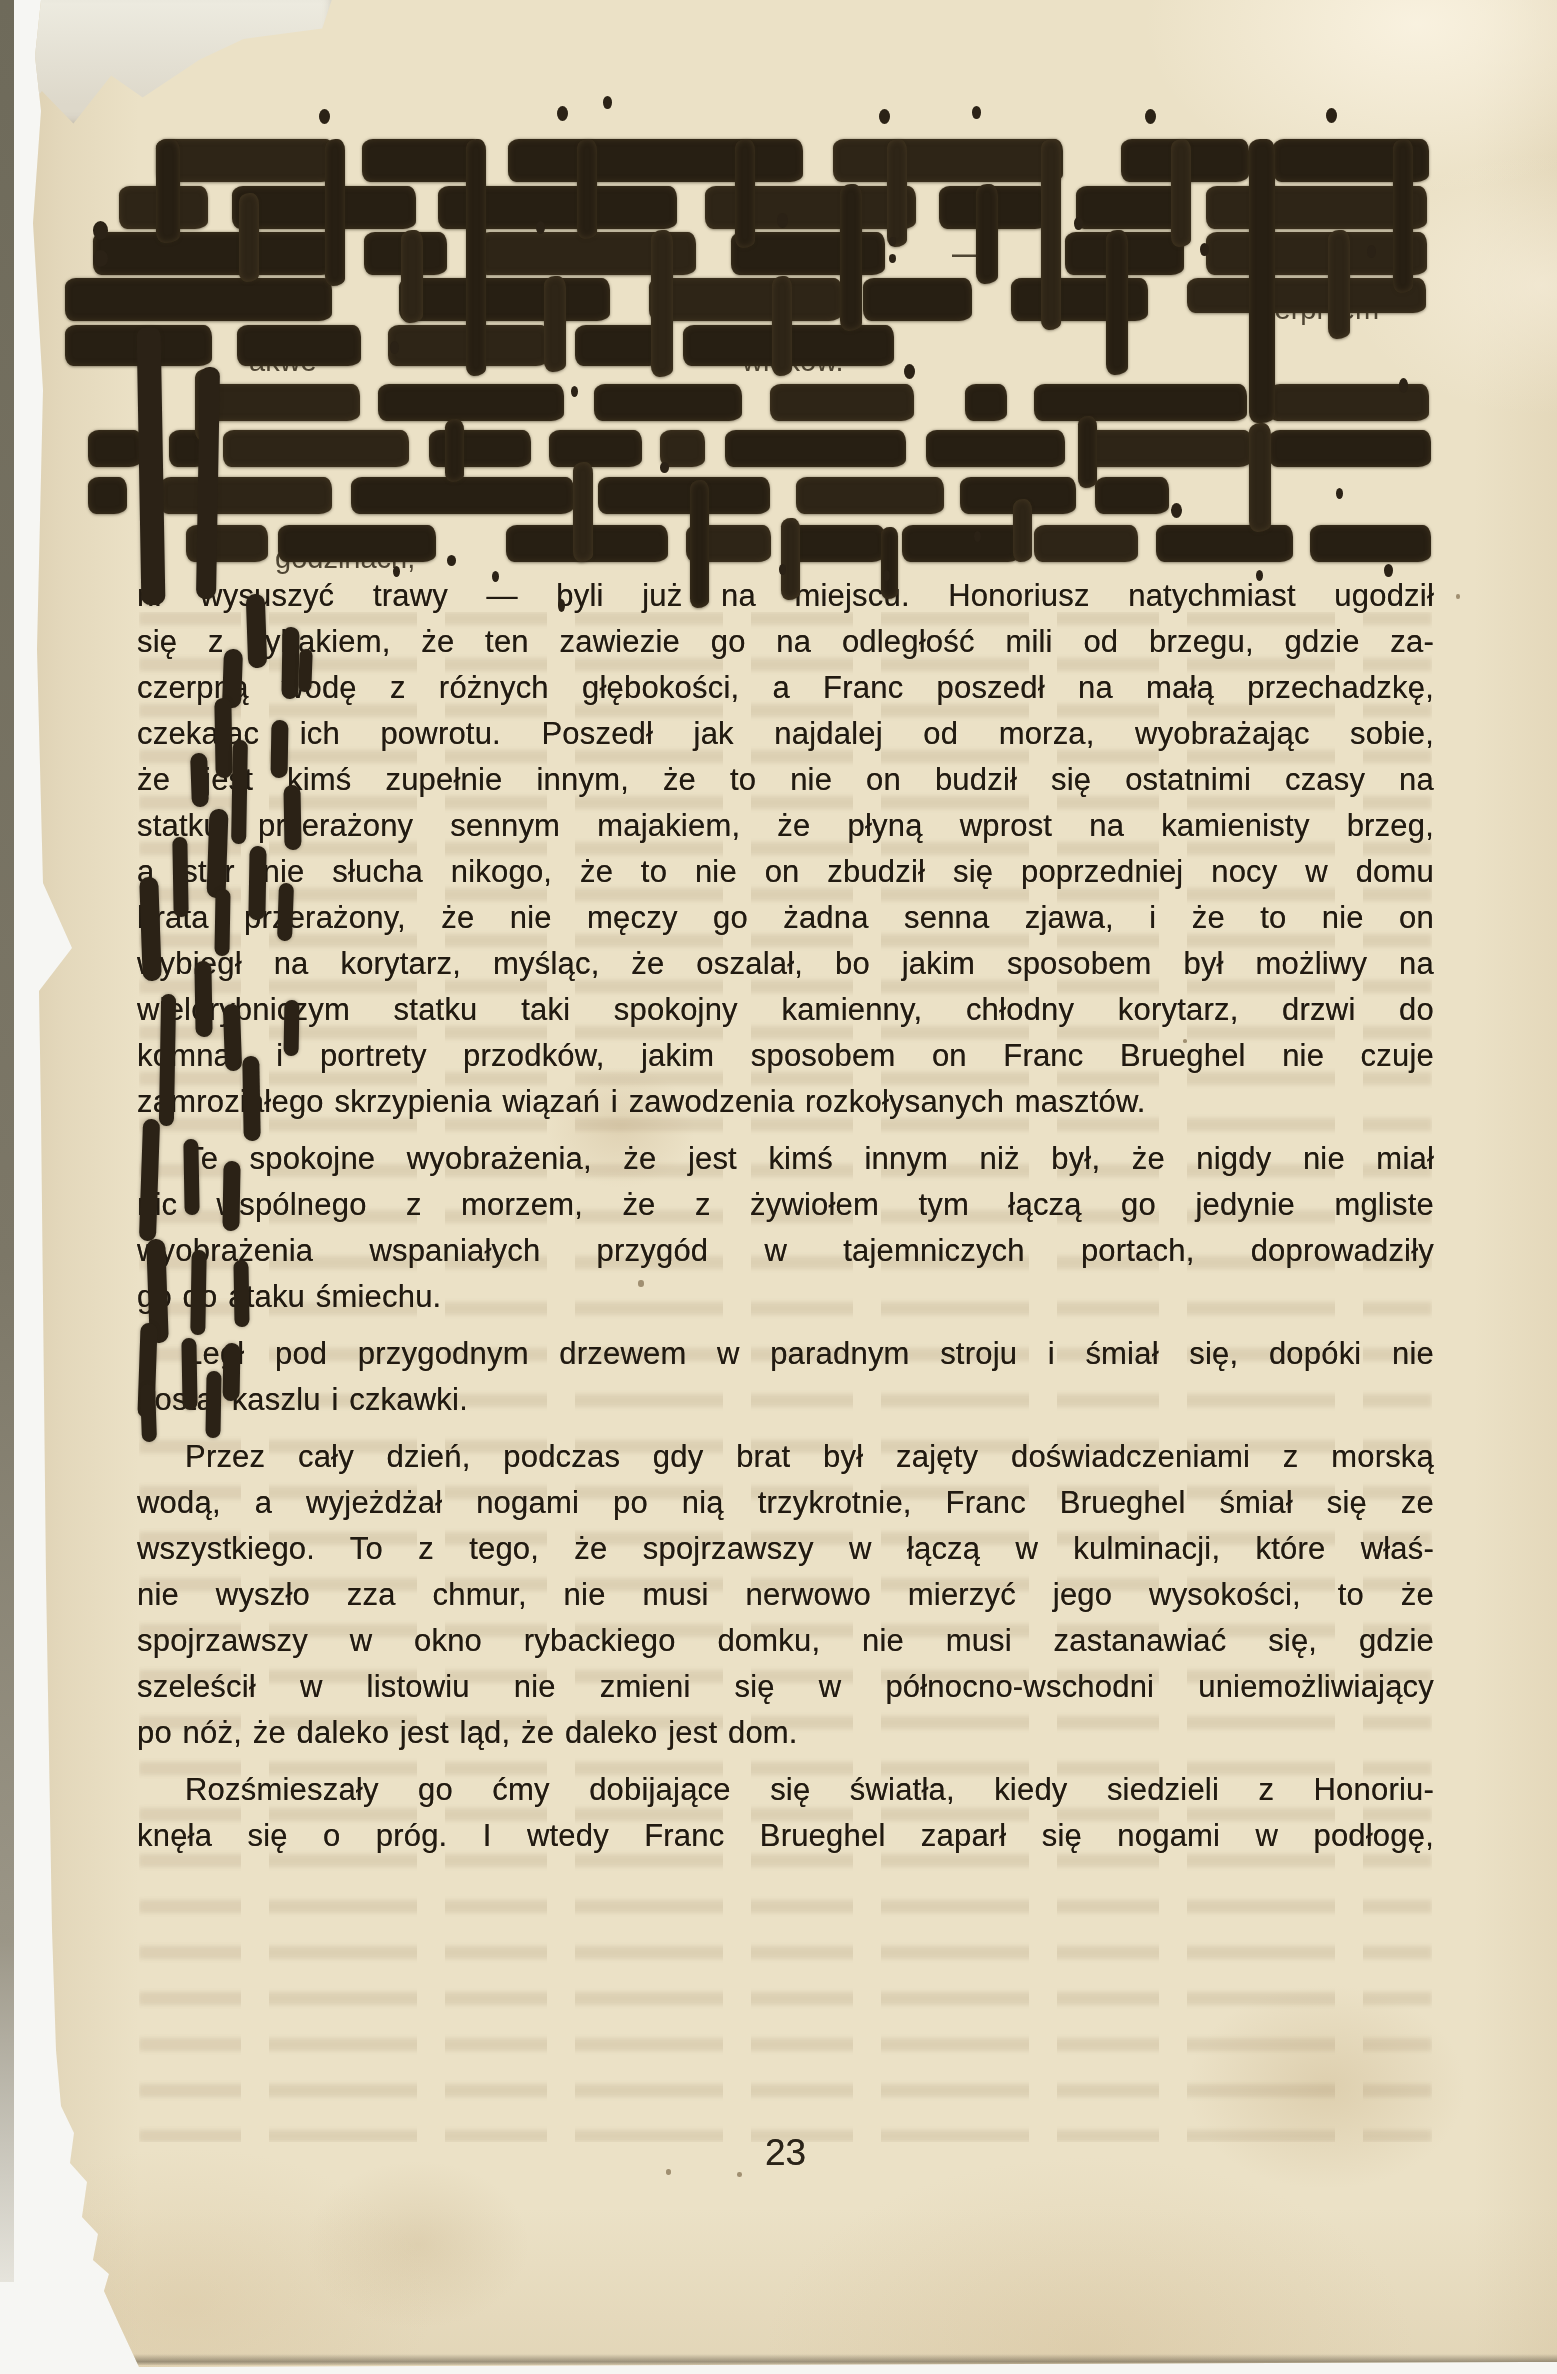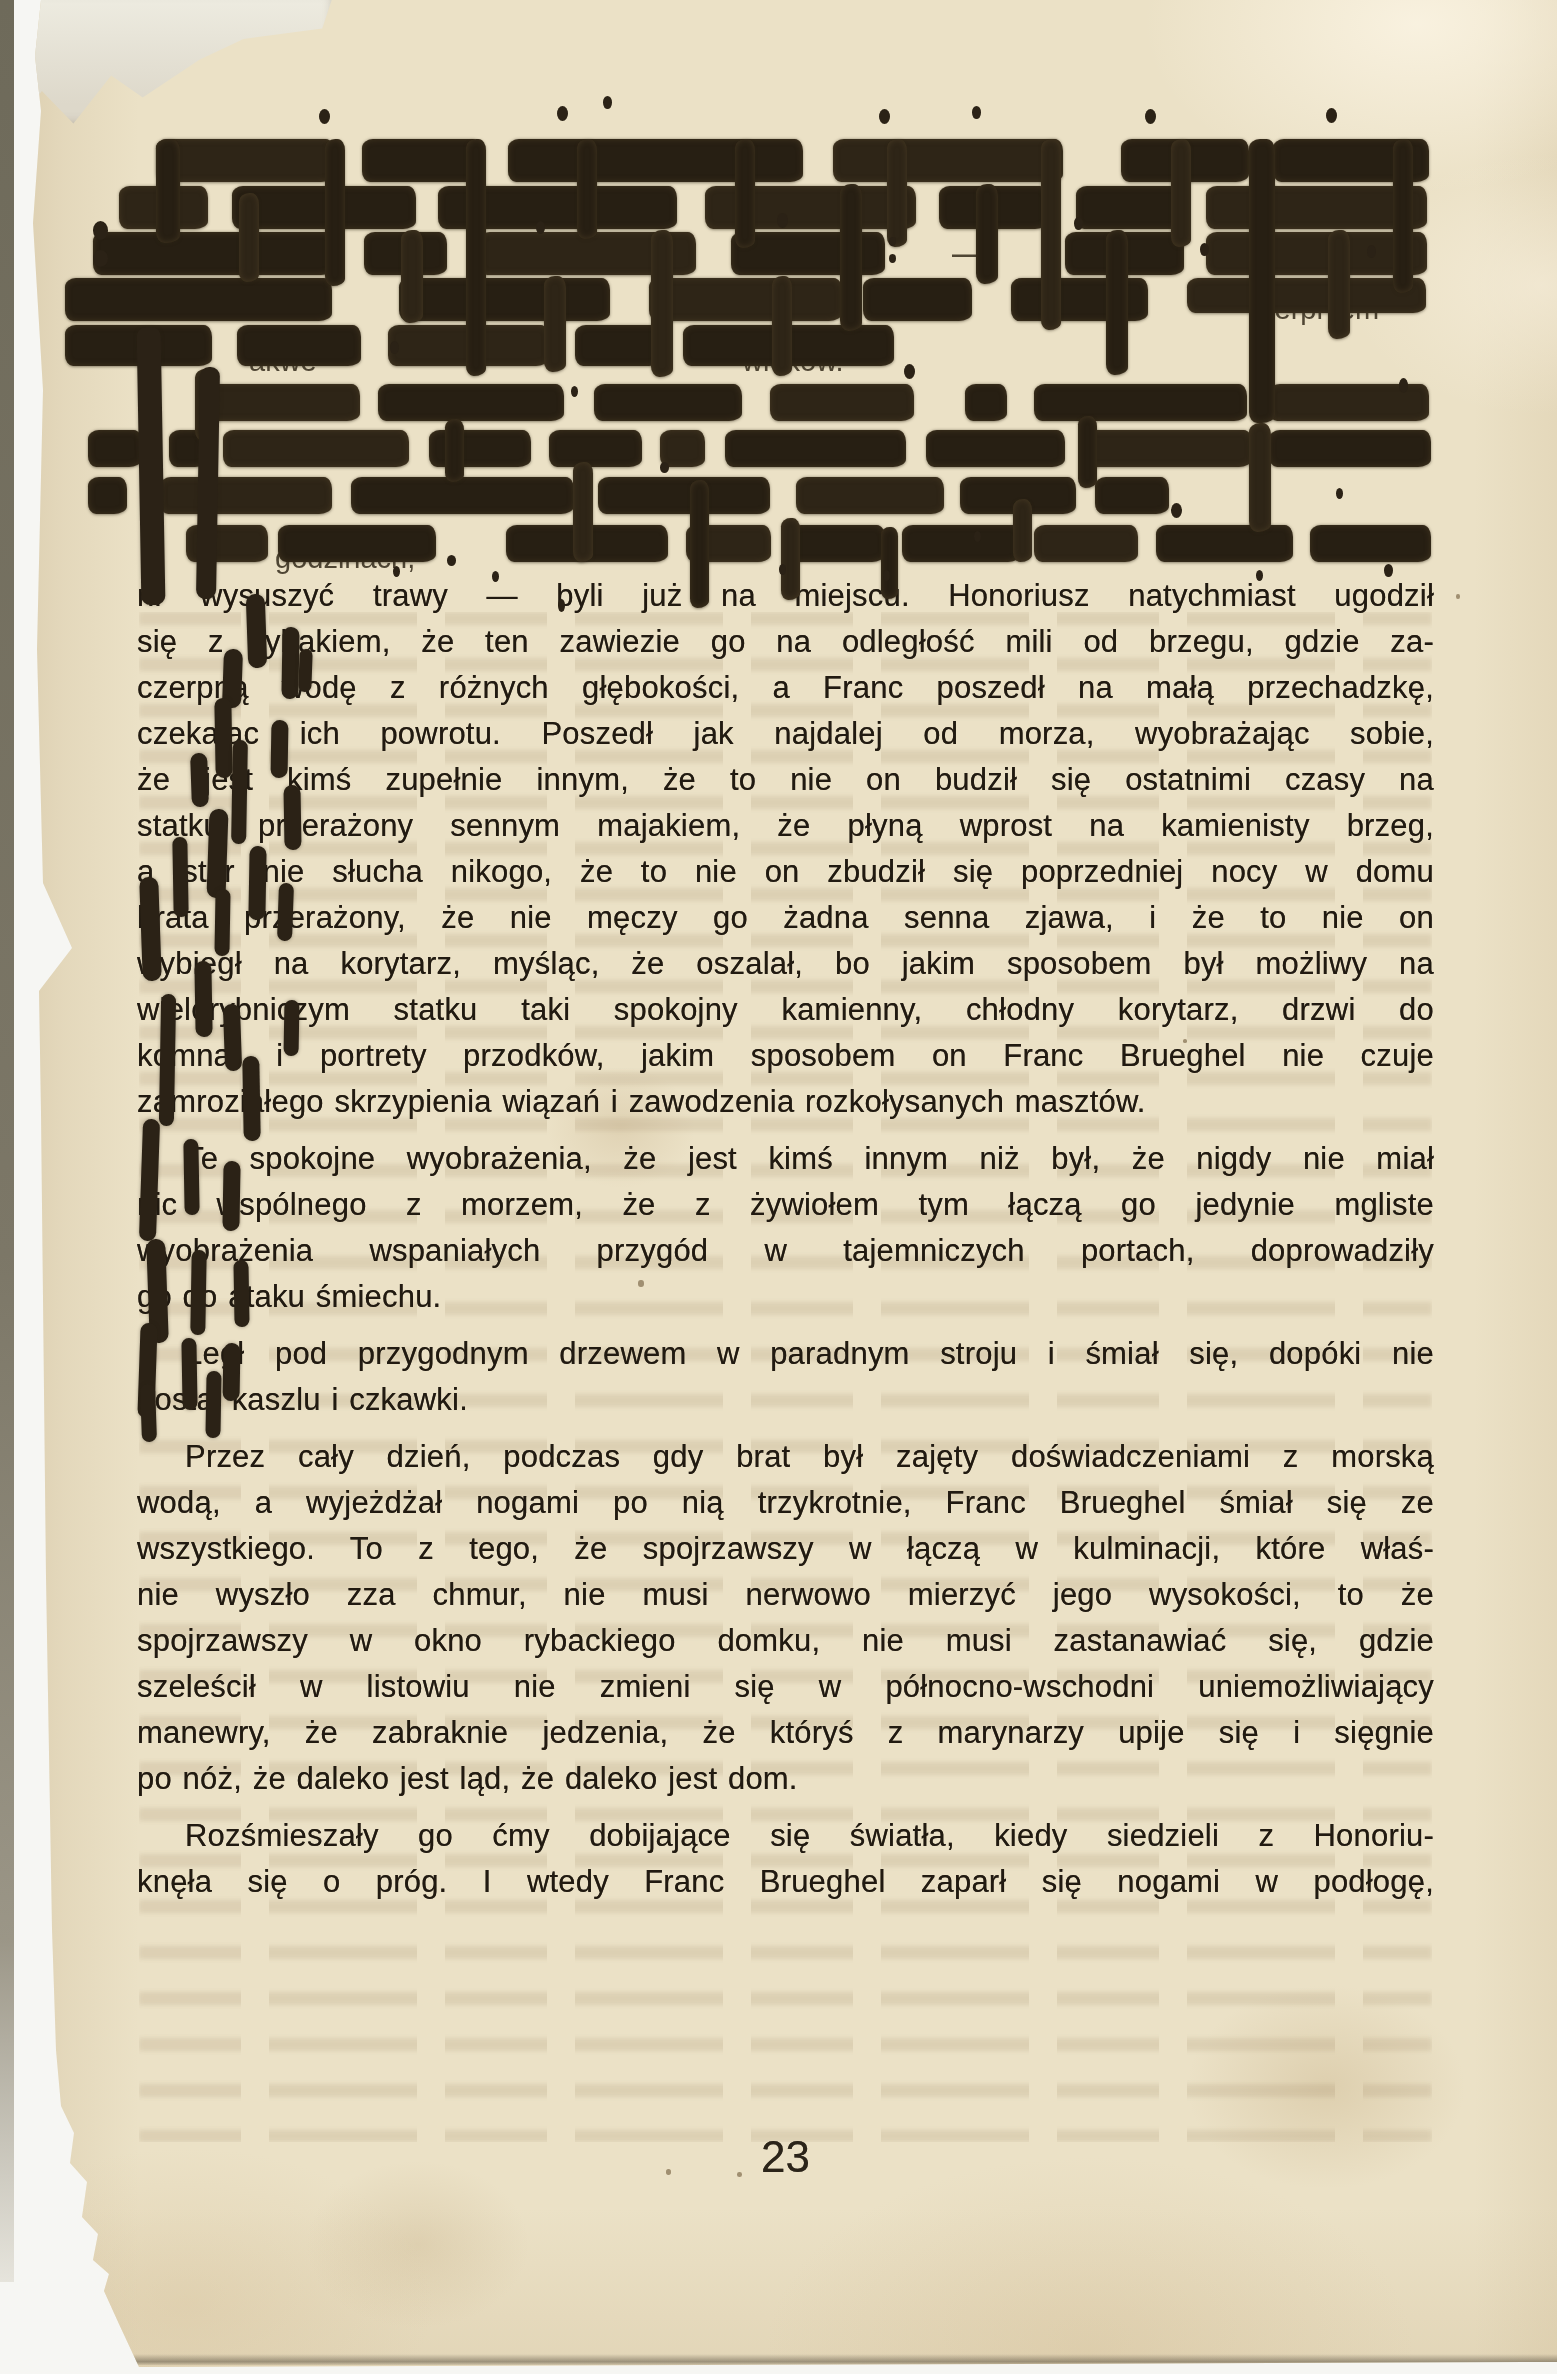--- a/index.html
+++ b/index.html
@@ -42,21 +42,21 @@
     filter:blur(1.9px);}
   
   .textcol{position:absolute;left:137px;width:1297px;top:573px;z-index:3;
     font-size:31px;line-height:46px;color:#211a11;
     letter-spacing:0.2px;word-spacing:1.9px;
     text-shadow:0 0 0.6px rgba(32,26,16,.75);}
   .para{margin:0 0 11px 0;}
   .line{text-align:justify;text-align-last:justify;}
   .line.end{text-align-last:left;}
   .pagenum{position:absolute;left:137px;width:1297px;top:2132px;z-index:3;
-    text-align:center;font-size:44px;color:#2b2419;text-shadow:0 0 0.6px rgba(32,26,16,.7);}
+    text-align:center;font-size:37px;color:#2b2419;text-shadow:0 0 0.6px rgba(32,26,16,.7);}
   
   .redactions{position:absolute;inset:0;z-index:4;}
   .bar{position:absolute;z-index:2;background:#271f13;
     border-radius:11px 8.3px 13px 8.3px / 9.3px 12px 8.3px 11px;
     box-shadow:0 0.9px 2.8px rgba(46,37,22,.5), inset 0 0 6.5px rgba(96,78,48,.5);}
   .bar.t2{background:#2e2517;}
   .stroke{position:absolute;z-index:6;background:#2b2216;
     border-radius:9.3px;box-shadow:0 0 3.7px rgba(43,34,22,.4);}
   .dot{position:absolute;z-index:2;background:#2b2216;border-radius:50%;}
   .frag{position:absolute;z-index:1;color:rgba(52,42,26,.85);white-space:nowrap;
@@ -107,21 +107,20 @@
         <div class="line" style="text-indent: 48px;">Legł pod przygodnym drzewem w paradnym stroju i śmiał się, dopóki nie</div>
         <div class="line end">dostał kaszlu i czkawki.</div>
       </div>
       <div class="para">
         <div class="line" style="text-indent: 48px;">Przez cały dzień, podczas gdy brat był zajęty doświadczeniami z morską</div>
         <div class="line">wodą, a wyjeżdżał nogami po nią trzykrotnie, Franc Brueghel śmiał się ze</div>
         <div class="line">wszystkiego. To z tego, że spojrzawszy w łączą w kulminacji, które właś-</div>
         <div class="line">nie wyszło zza chmur, nie musi nerwowo mierzyć jego wysokości, to że</div>
         <div class="line">spojrzawszy w okno rybackiego domku, nie musi zastanawiać się, gdzie</div>
         <div class="line">szeleścił w listowiu nie zmieni się w północno-wschodni uniemożliwiający</div>
-        <div class="line">manewry, że zabraknie jedzenia, że któryś z marynarzy upije się i sięgnie</div>
         <div class="line end">po nóż, że daleko jest ląd, że daleko jest dom.</div>
       </div>
       <div class="para">
         <div class="line" style="text-indent: 48px;">Rozśmieszały go ćmy dobijające się światła, kiedy siedzieli z Honoriu-</div>
         <div class="line">knęła się o próg. I wtedy Franc Brueghel zaparł się nogami w podłogę,</div>
       </div>
     </div>
 
   <div class="pagenum">23</div>
 

